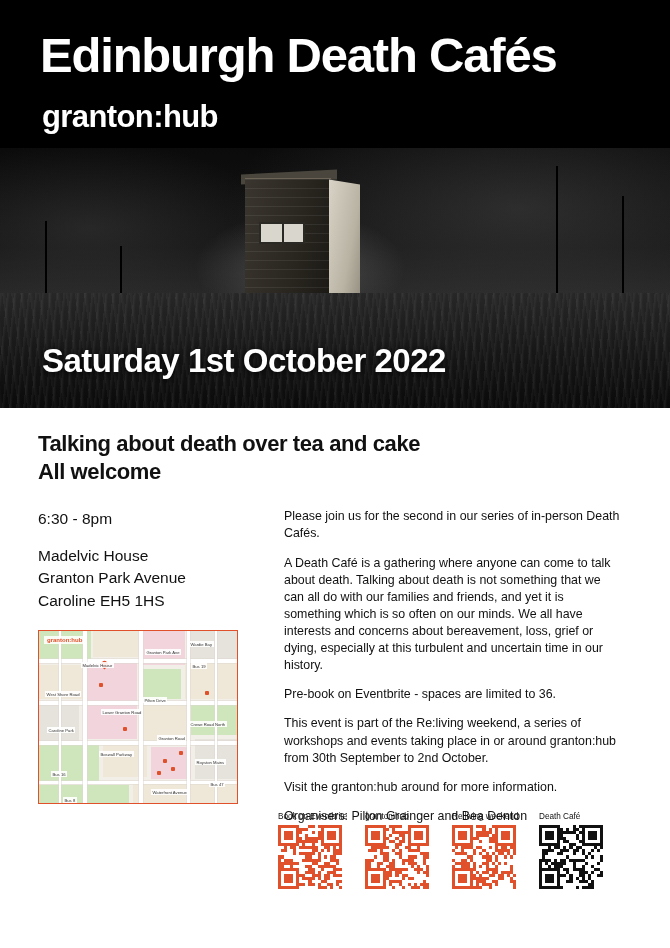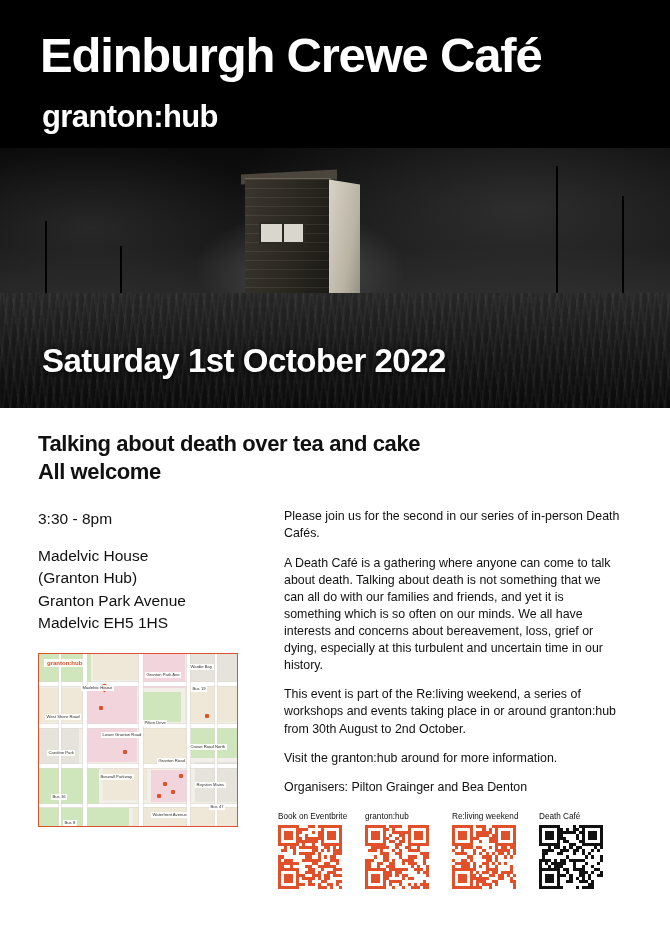--- a/index.html
+++ b/index.html
@@ -282,41 +282,40 @@
     <div class="shed">
       <div class="shed-roof"></div>
       <div class="shed-body">
         <div class="shed-slats"></div>
       </div>
       <div class="shed-wing"></div>
       <div class="shed-window"></div>
     </div>
     <div class="ground"></div>
   </div>
-  <h1 class="hero-title">Edinburgh Crewe Café</h1>
+  <h1 class="hero-title">Edinburgh Death Cafés</h1>
   <div class="hero-subtitle">granton:hub</div>
   <div class="hero-date">Saturday 1st October 2022</div>
 </div>
 
 <div class="content">
   <h2 class="headline" style="white-space:pre-line;">Talking about death over tea and cake
 All welcome</h2>
 
   <div class="columns">
 
     <div class="left-col">
       <div class="details">
         <div class="blk">
-          <div>3:30 - 8pm</div>
+          <div>6:30 - 8pm</div>
         </div>
         <div class="blk">
           <div>Madelvic House</div>
-          <div>(Granton Hub)</div>
           <div>Granton Park Avenue</div>
-          <div>Madelvic EH5 1HS</div>
+          <div>Caroline EH5 1HS</div>
         </div>
       </div>
 
       <div class="map">
         <div class="blocks">
           <i class="green" style="left:0px;  top:0px;   width:52px; height:30px;"></i>
           <i class="beige" style="left:54px; top:0px;   width:46px; height:26px;"></i>
           <i class="pink" style="left:104px;top:0px;   width:42px; height:34px;"></i>
           <i class="grey" style="left:150px;top:0px;   width:48px; height:28px;"></i>
           <i class="beige" style="left:0px;  top:34px;  width:44px; height:34px;"></i>
@@ -371,21 +370,22 @@
         <span class="map-callout" style="left:104px; top:66px;">Pilton Drive</span>
         <span class="map-callout" style="left:150px; top:90px;">Crewe Road North</span>
         <span class="map-callout" style="left:24px;  top:166px;">Bus 8</span>
         <span class="map-callout" style="left:170px; top:150px;">Bus 47</span>
       </div>
     </div>
 
     <div class="right-col">
       <p class="body-p">Please join us for the second in our series of in-person Death Cafés.</p>
       <p class="body-p">A Death Café is a gathering where anyone can come to talk about death. Talking about death is not something that we can all do with our families and friends, and yet it is something which is so often on our minds. We all have interests and concerns about bereavement, loss, grief or dying, especially at this turbulent and uncertain time in our history.</p>
-      <p class="body-p">This event is part of the Re:living weekend, a series of workshops and events taking place in or around granton:hub from 30th August to 2nd October.</p>
+      <p class="body-p">Pre-book on Eventbrite -  spaces are limited to 36.</p>
+      <p class="body-p">This event is part of the Re:living weekend, a series of workshops and events taking place in or around granton:hub from 30th September to 2nd October.</p>
       <p class="body-p">Visit the granton:hub around for more information.</p>
       <p class="body-p">Organisers: Pilton Grainger and Bea Denton</p>
     </div>
 
   </div>
 </div>
 
 <div class="qr-row">
   <div class="qr-item">
     <div class="qr-caption">Book on Eventbrite</div>

